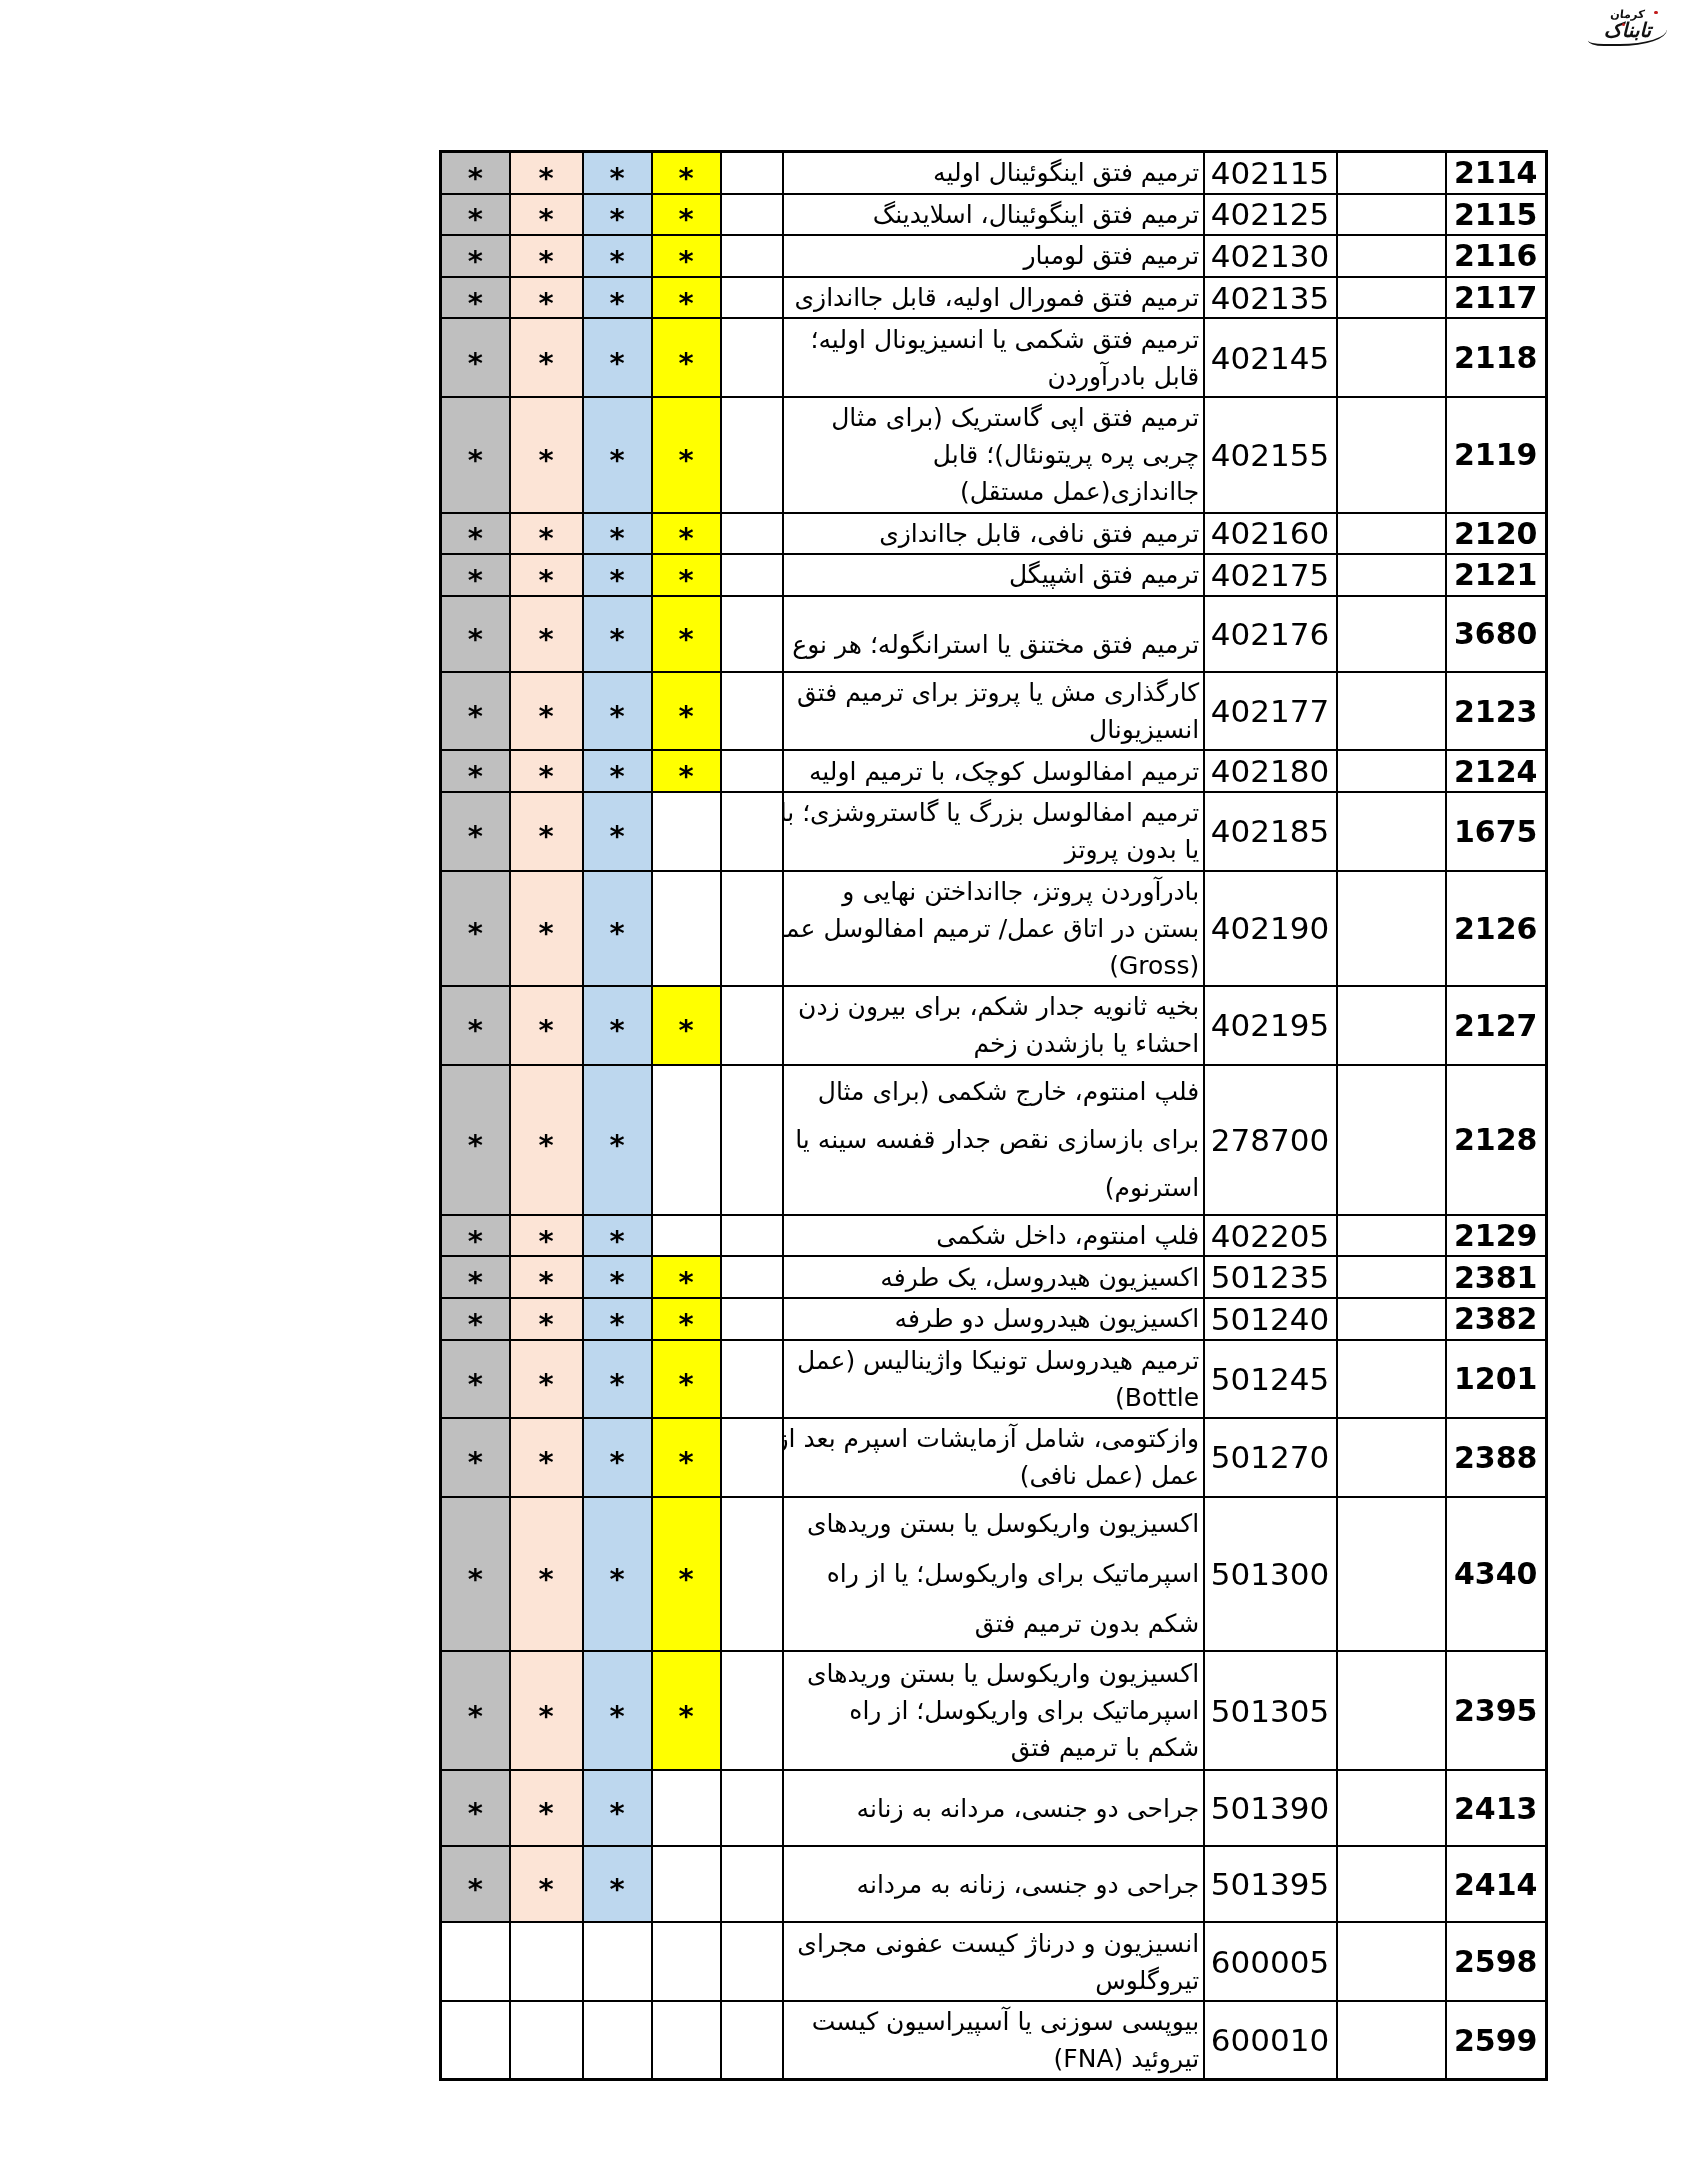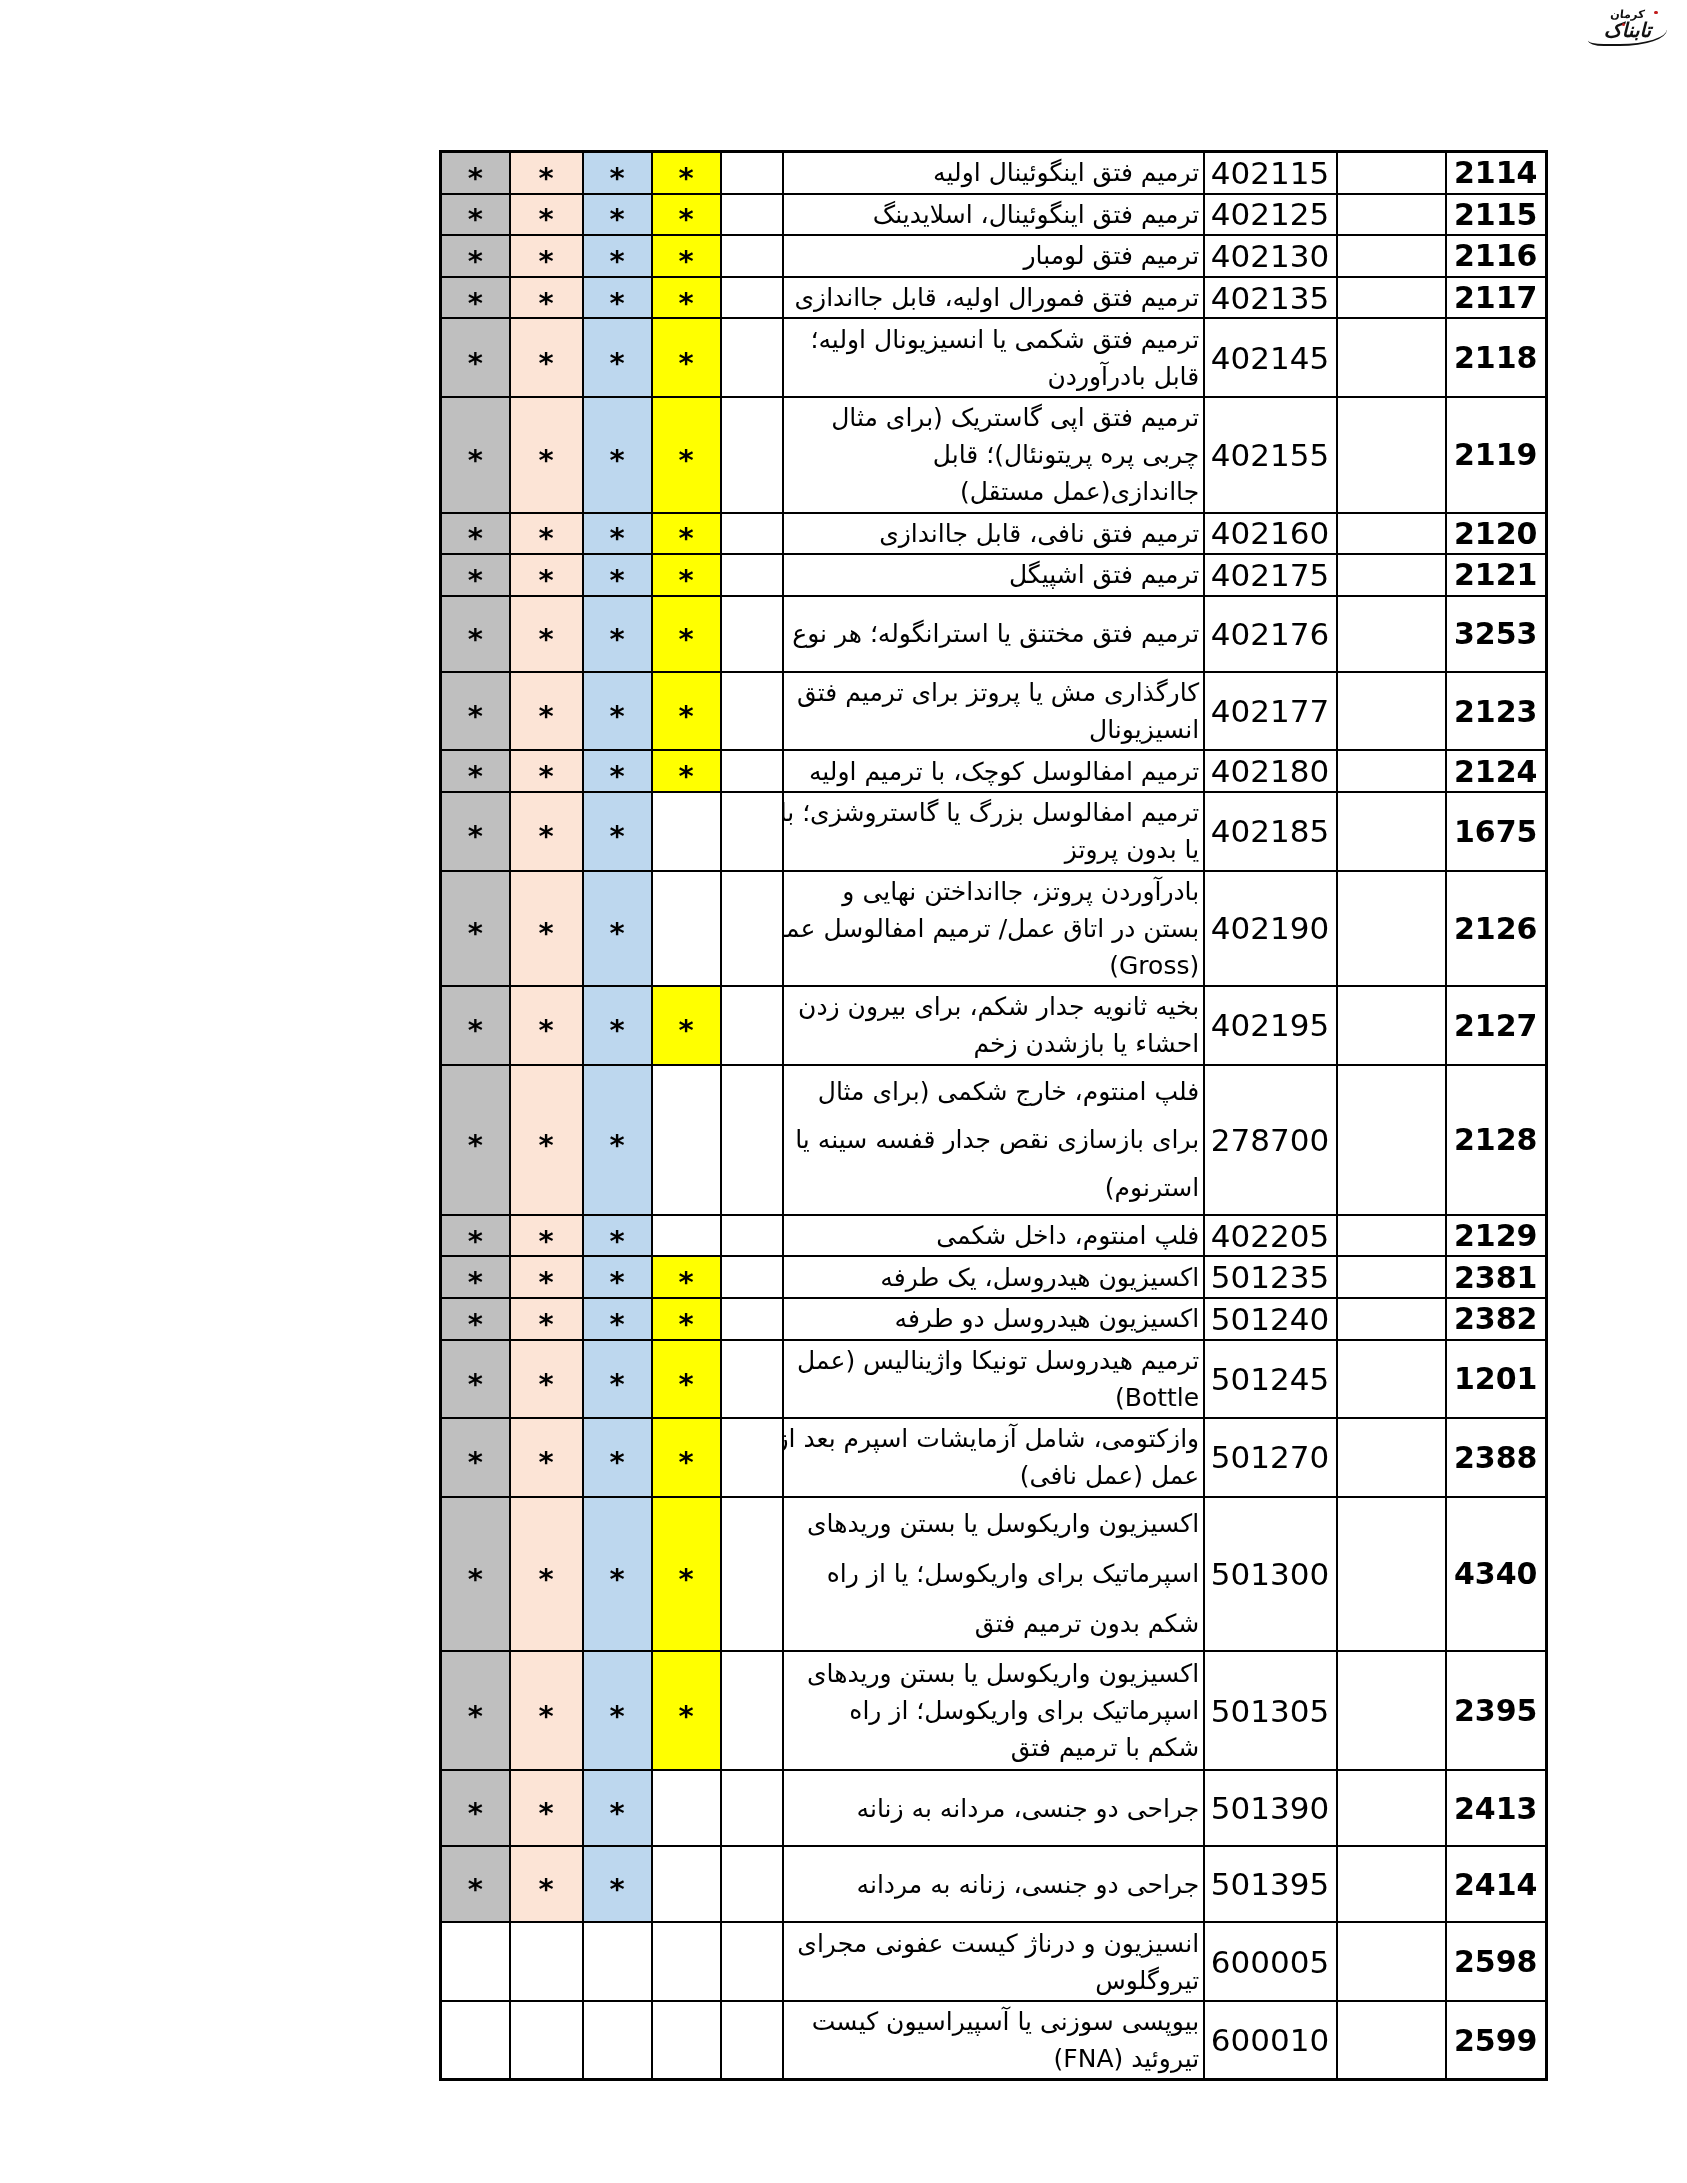--- a/index.html
+++ b/index.html
@@ -18,21 +18,21 @@
   
   table#tariff{position:absolute;left:439px;top:150px;width:1108px;
       border-collapse:collapse;table-layout:fixed;border:3.3px solid #000;}
   #tariff td{border:2px solid #000;border-top-width:2.6px;border-bottom-width:2.6px;
       overflow:hidden;vertical-align:middle;padding:0;}
   #tariff td.star{text-align:center;font-weight:bold;font-size:29px;}
   #tariff td.star span{display:inline-block;transform:translateY(0.18em);}
   #tariff td.desc{font-size:25px;line-height:37px;text-align:right;direction:rtl;
       padding:1.3px 3.3px 1.3px 5.3px;color:#000;}
   #tariff td.desc div{white-space:nowrap;}
-  #tariff td.desc.vbottom{vertical-align:bottom;padding-bottom:19px;}
+  #tariff td.desc.vbottom{vertical-align:bottom;padding-bottom:8px;}
   #tariff td.code{font-size:31px;text-align:center;color:#000;}
   #tariff td.rowid{font-size:30px;font-weight:bold;text-align:center;color:#000;}
 </style>
 </head>
 <body>
 
 <div id="page">
 
   <div id="logo">
     <span class="dot d1"></span>
@@ -155,21 +155,21 @@
           <td class="desc">
             <div>ترميم فتق اشپيگل</div>
           </td>
           <td class=""></td>
           <td class="star" style="background: rgb(255, 255, 0);"><span>*</span></td>
           <td class="star" style="background: rgb(189, 215, 238);"><span>*</span></td>
           <td class="star" style="background: rgb(252, 228, 214);"><span>*</span></td>
           <td class="star" style="background: rgb(191, 191, 191);"><span>*</span></td>
         </tr>
         <tr style="height: 76px;">
-          <td class="rowid">3253</td>
+          <td class="rowid">3680</td>
           <td class=""></td>
           <td class="code">402176</td>
           <td class="desc vbottom">
             <div>ترميم فتق مختنق يا استرانگوله؛ هر نوع</div>
           </td>
           <td class=""></td>
           <td class="star" style="background: rgb(255, 255, 0);"><span>*</span></td>
           <td class="star" style="background: rgb(189, 215, 238);"><span>*</span></td>
           <td class="star" style="background: rgb(252, 228, 214);"><span>*</span></td>
           <td class="star" style="background: rgb(191, 191, 191);"><span>*</span></td>

